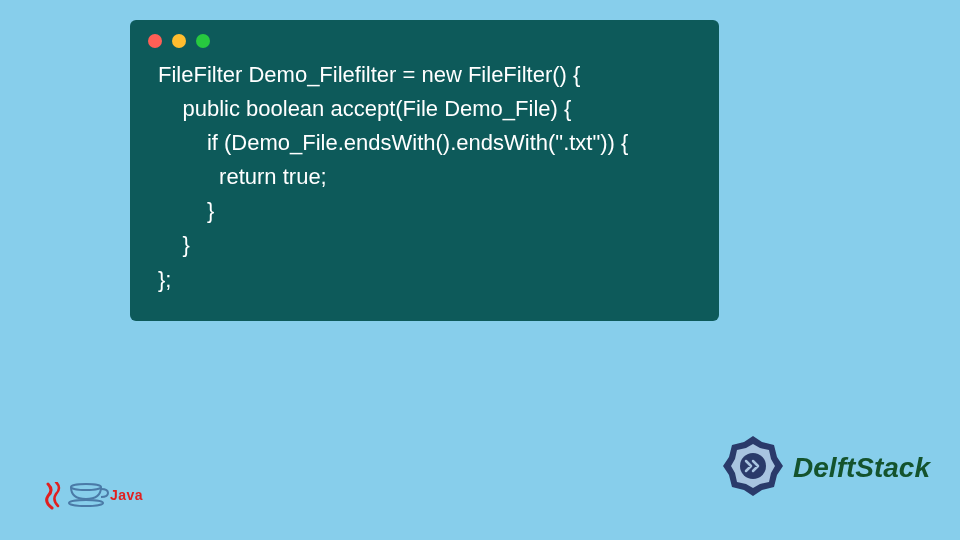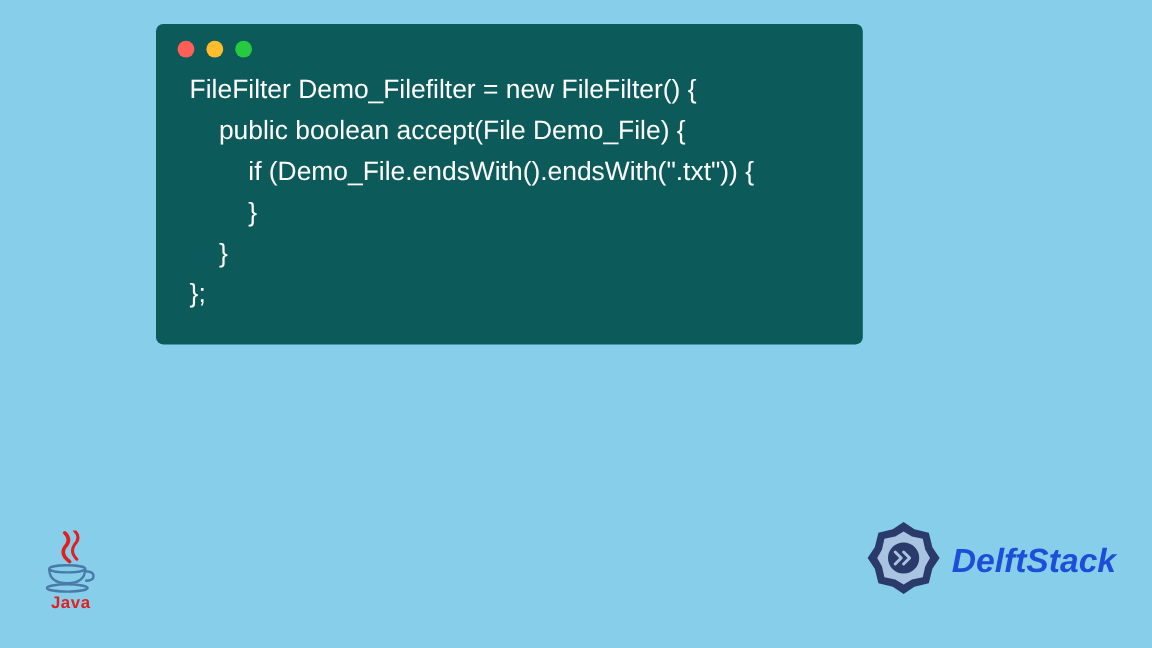--- a/index.html
+++ b/index.html
@@ -42,21 +42,21 @@
     font-family: Arial, Helvetica, sans-serif;
     font-size: 22px;
     line-height: 1.55;
     white-space: pre;
   }
   .java-logo {
     position: absolute;
     left: 38px;
     bottom: 30px;
     display: flex;
-    flex-direction: column;
+    flex-direction: row;
     align-items: center;
   }
   .java-steam {
     width: 30px;
     height: 28px;
     position: relative;
   }
   .java-steam svg { display: block; }
   .java-cup svg { display: block; }
   .java-text {
@@ -71,36 +71,37 @@
     right: 30px;
     bottom: 34px;
     display: flex;
     align-items: center;
     gap: 4px;
   }
   .delftstack-text {
     font-size: 28px;
     font-weight: bold;
     font-style: italic;
-    color: #1d4ed8;
+    color: #14532d;
   }
 </style>
 </head>
 <body>
 
 <div class="code-window">
   <div class="traffic-lights">
     <div class="dot dot-red" title="close"></div>
     <div class="dot dot-yellow" title="minimize"></div>
     <div class="dot dot-green" title="maximize"></div>
   </div>
   <div class="code-block">
     <div class="code-line">FileFilter Demo_Filefilter = new FileFilter() {</div>
     <div class="code-line">    public boolean accept(File Demo_File) {</div>
     <div class="code-line">        if (Demo_File.endsWith().endsWith(".txt")) {</div>
+    <div class="code-line">          return true;</div>
     <div class="code-line">        }</div>
     <div class="code-line">    }</div>
     <div class="code-line">};</div>
   </div>
 </div>
 
 <div class="java-logo">
   <div class="java-steam">
     <svg width="30" height="28" viewBox="0 0 30 28">
       <path d="M10 2 Q16 8 10 14 Q6 20 14 26" stroke="#e02020" stroke-width="3" fill="none" stroke-linecap="round"></path>

